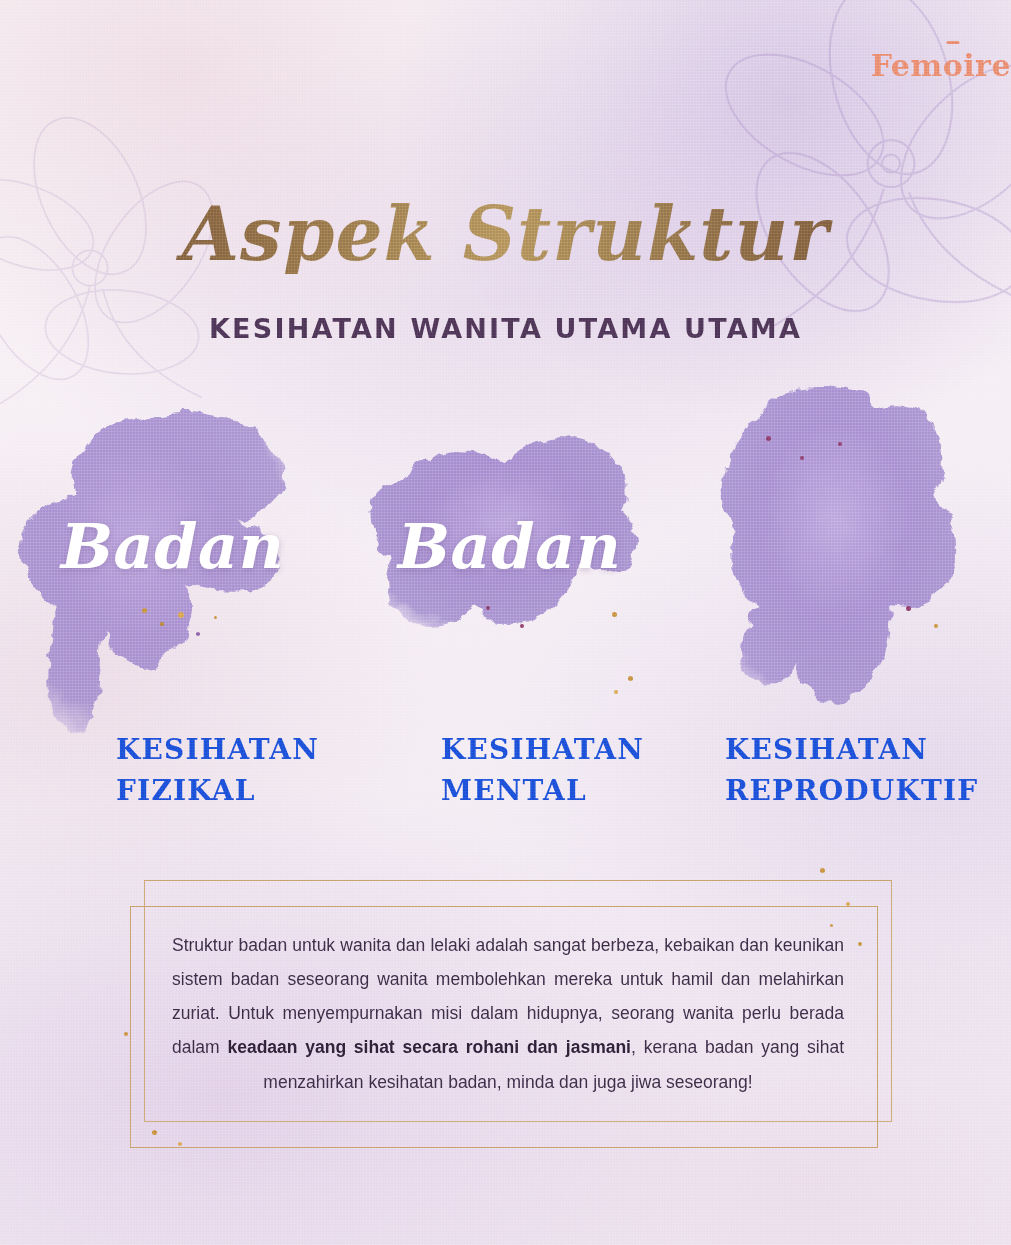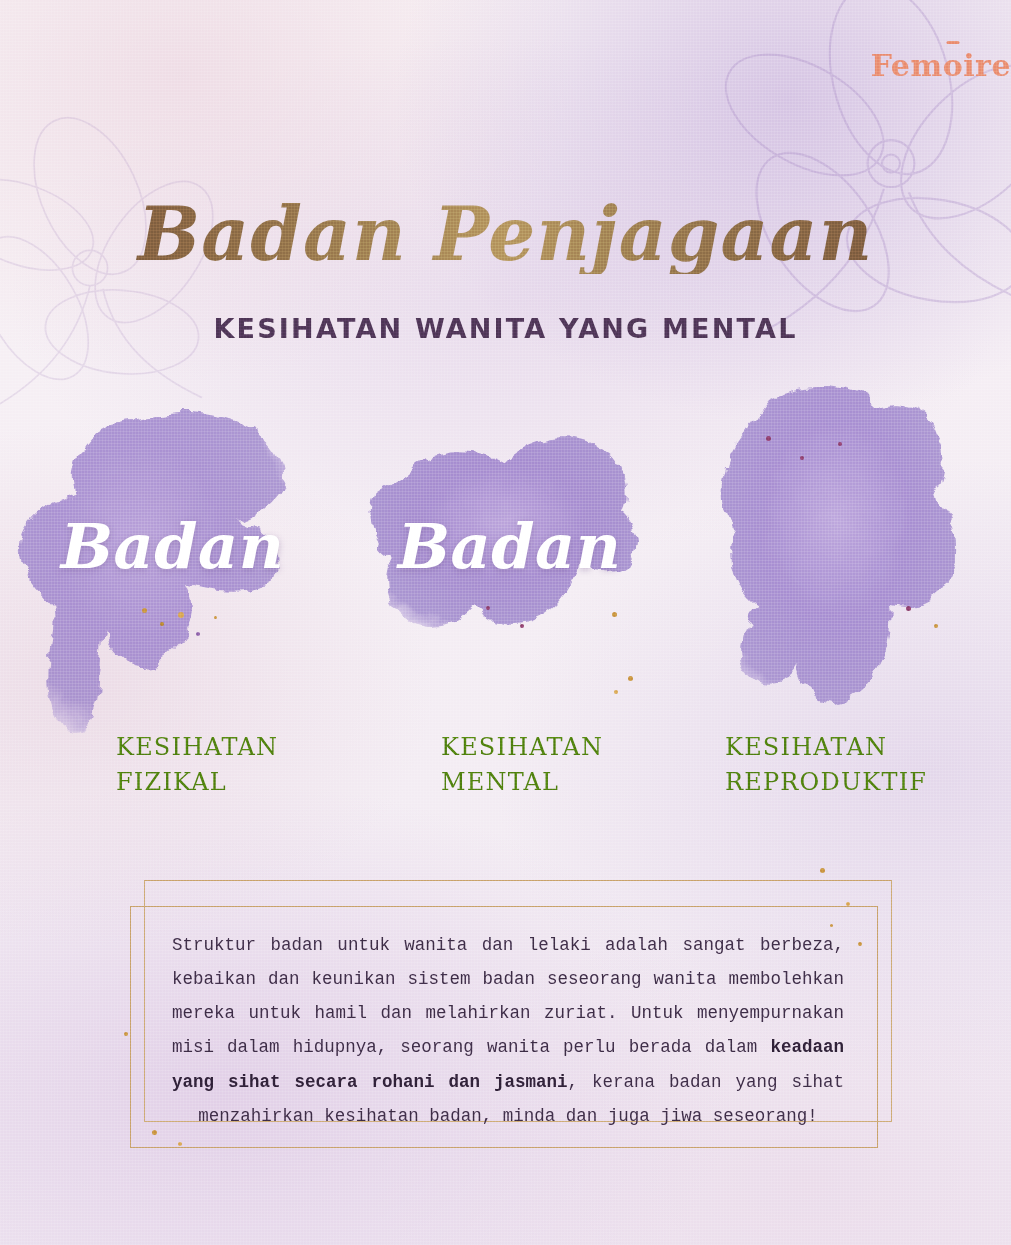--- a/index.html
+++ b/index.html
@@ -154,25 +154,25 @@
   }
   .pillar.p2 .pillar-word { top: 140px; }
 
   .pillar-caption {
     position: absolute;
     left: 0;
     right: 0;
     top: 370px;
     text-align: center;
     font-family: "DejaVu Serif", serif;
-    font-weight: normal;
-    font-size: 24px;
+    font-weight: bold;
+    font-size: 28px;
     line-height: 1.45;
     letter-spacing: 1.2px;
-    color: #4d7c0f;
+    color: #1d4ed8;
   }
   .pillar.p0 .pillar-caption { text-align: left; padding-left: 116px; }
   .pillar.p1 .pillar-caption { text-align: left; padding-left: 104px; }
   .pillar.p2 .pillar-caption { text-align: left; padding-left: 51px; }
 
   
   .frame-wrap {
     position: absolute;
     left: 130px;
     top: 880px;
@@ -193,21 +193,21 @@
     top: 26px;
     width: 746px;
     height: 240px;
     border: 1.6px solid #c8a16a;
   }
   .frame-text {
     position: absolute;
     left: 42px;
     top: 48px;
     width: 672px;
-    font-family: Liberation Mono, monospace;
+    font-family: Liberation Sans, sans-serif;
     font-size: 17.5px;
     line-height: 1.95;
     color: #3b2b44;
     text-align: justify;
     text-align-last: center;
   }
   .frame-text b { font-weight: bold; color: #2e2036; }
 
   .speck {
     position: absolute;
@@ -246,22 +246,22 @@
       <circle cx="100" cy="102" r="5"></circle>
       <path d="M96 116 C 86 152, 62 178, 28 196"></path>
       <path d="M110 118 C 122 150, 150 170, 184 182"></path>
     </g>
   </svg>
 
   <div class="brand">
     <span>Fem</span><span class="dot-o">o</span><span>ire</span>
   </div>
 
-  <div class="title-main">Badan Penjagaan</div>
-  <div class="title-sub">KESIHATAN WANITA YANG MENTAL</div>
+  <div class="title-main">Aspek Struktur</div>
+  <div class="title-sub">KESIHATAN WANITA UTAMA UTAMA</div>
 
   <div class="pillars">
 
     <div class="pillar p0">
       <div class="blob">
         <svg viewBox="0 0 337 450" preserveAspectRatio="none">
           <defs>
             <radialGradient id="g1" cx="45%" cy="40%" r="70%">
               <stop offset="0%" stop-color="#b69ed8" stop-opacity="0.95"></stop>
               <stop offset="45%" stop-color="#9d82cc" stop-opacity="0.85"></stop>

